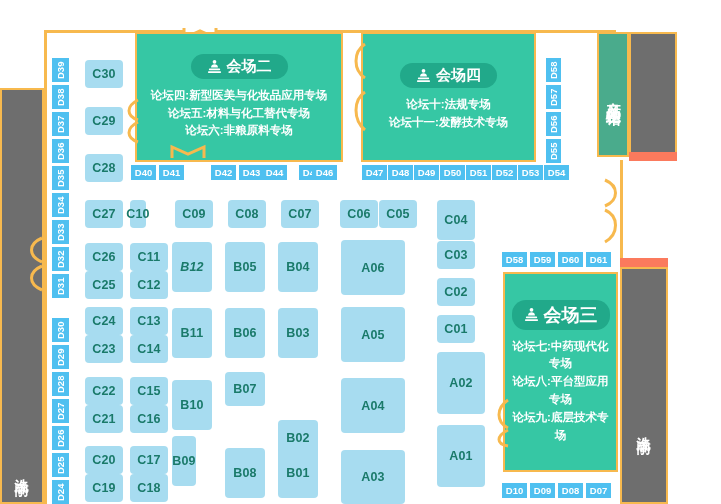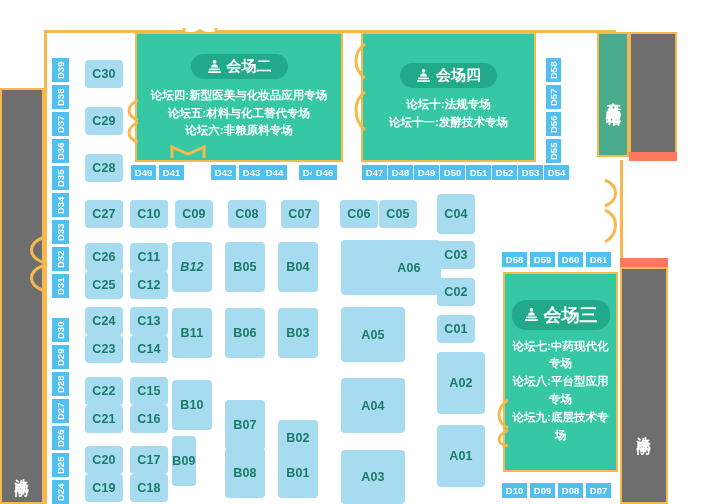--- a/index.html
+++ b/index.html
@@ -83,57 +83,57 @@
   <div class="booth" style="left:85px;top:200px;width:38px;height:28px;">C27</div>
   <div class="booth" style="left:85px;top:243px;width:38px;height:28px;">C26</div>
   <div class="booth" style="left:85px;top:271px;width:38px;height:28px;">C25</div>
   <div class="booth" style="left:85px;top:307px;width:38px;height:28px;">C24</div>
   <div class="booth" style="left:85px;top:335px;width:38px;height:28px;">C23</div>
   <div class="booth" style="left:85px;top:377px;width:38px;height:28px;">C22</div>
   <div class="booth" style="left:85px;top:405px;width:38px;height:28px;">C21</div>
   <div class="booth" style="left:85px;top:446px;width:38px;height:28px;">C20</div>
   <div class="booth" style="left:85px;top:474px;width:38px;height:28px;">C19</div>
 
-  <div class="booth" style="left:130px;top:200px;width:38px;height:28px;">C10</div>
+  <div class="booth" style="left:130px;top:200px;width:16px;height:28px;">C10</div>
   <div class="booth" style="left:130px;top:243px;width:38px;height:28px;">C11</div>
   <div class="booth" style="left:130px;top:271px;width:38px;height:28px;">C12</div>
   <div class="booth" style="left:130px;top:307px;width:38px;height:28px;">C13</div>
   <div class="booth" style="left:130px;top:335px;width:38px;height:28px;">C14</div>
   <div class="booth" style="left:130px;top:377px;width:38px;height:28px;">C15</div>
   <div class="booth" style="left:130px;top:405px;width:38px;height:28px;">C16</div>
   <div class="booth" style="left:130px;top:446px;width:38px;height:28px;">C17</div>
   <div class="booth" style="left:130px;top:474px;width:38px;height:28px;">C18</div>
 
   <div class="booth" style="left:175px;top:200px;width:38px;height:28px;">C09</div>
   <div class="booth" style="left:228px;top:200px;width:38px;height:28px;">C08</div>
   <div class="booth" style="left:281px;top:200px;width:38px;height:28px;">C07</div>
   <div class="booth" style="left:340px;top:200px;width:38px;height:28px;">C06</div>
   <div class="booth" style="left:379px;top:200px;width:38px;height:28px;">C05</div>
-  <div class="booth" style="left:437px;top:194px;width:38px;height:40px;">C04</div>
+  <div class="booth" style="left:437px;top:200px;width:38px;height:40px;">C04</div>
 
   <div class="booth" style="left:437px;top:241px;width:38px;height:28px;">C03</div>
   <div class="booth" style="left:437px;top:278px;width:38px;height:28px;">C02</div>
   <div class="booth" style="left:437px;top:315px;width:38px;height:28px;">C01</div>
 
   <div class="booth" style="left:172px;top:242px;width:40px;height:50px;font-style:italic;">B12</div>
   <div class="booth" style="left:172px;top:308px;width:40px;height:50px;">B11</div>
   <div class="booth" style="left:172px;top:380px;width:40px;height:50px;">B10</div>
   <div class="booth" style="left:172px;top:436px;width:24px;height:50px;">B09</div>
 
   <div class="booth" style="left:225px;top:242px;width:40px;height:50px;">B05</div>
   <div class="booth" style="left:225px;top:308px;width:40px;height:50px;">B06</div>
-  <div class="booth" style="left:225px;top:400px;width:40px;height:50px;">B07</div>
+  <div class="booth" style="left:225px;top:372px;width:40px;height:34px;">B07</div>
   <div class="booth" style="left:225px;top:448px;width:40px;height:50px;">B08</div>
 
   <div class="booth" style="left:278px;top:242px;width:40px;height:50px;">B04</div>
   <div class="booth" style="left:278px;top:308px;width:40px;height:50px;">B03</div>
   <div class="booth" style="left:278px;top:380px;width:40px;height:36px;margin-top:40px;">B02</div>
   <div class="booth" style="left:278px;top:448px;width:40px;height:50px;">B01</div>
 
-  <div class="booth" style="left:341px;top:240px;width:64px;height:55px;padding-left:36px;">A06</div>
+  <div class="booth" style="left:341px;top:240px;width:64px;height:55px;">A06</div>
   <div class="booth" style="left:341px;top:307px;width:64px;height:55px;">A05</div>
   <div class="booth" style="left:341px;top:378px;width:64px;height:55px;">A04</div>
   <div class="booth" style="left:341px;top:450px;width:64px;height:54px;">A03</div>
 
   <div class="booth" style="left:437px;top:352px;width:48px;height:62px;">A02</div>
   <div class="booth" style="left:437px;top:425px;width:48px;height:62px;">A01</div>
 
   <div class="venue" style="left:135px;top:32px;width:208px;height:130px;">
     <div class="venue-title">
       <span>

